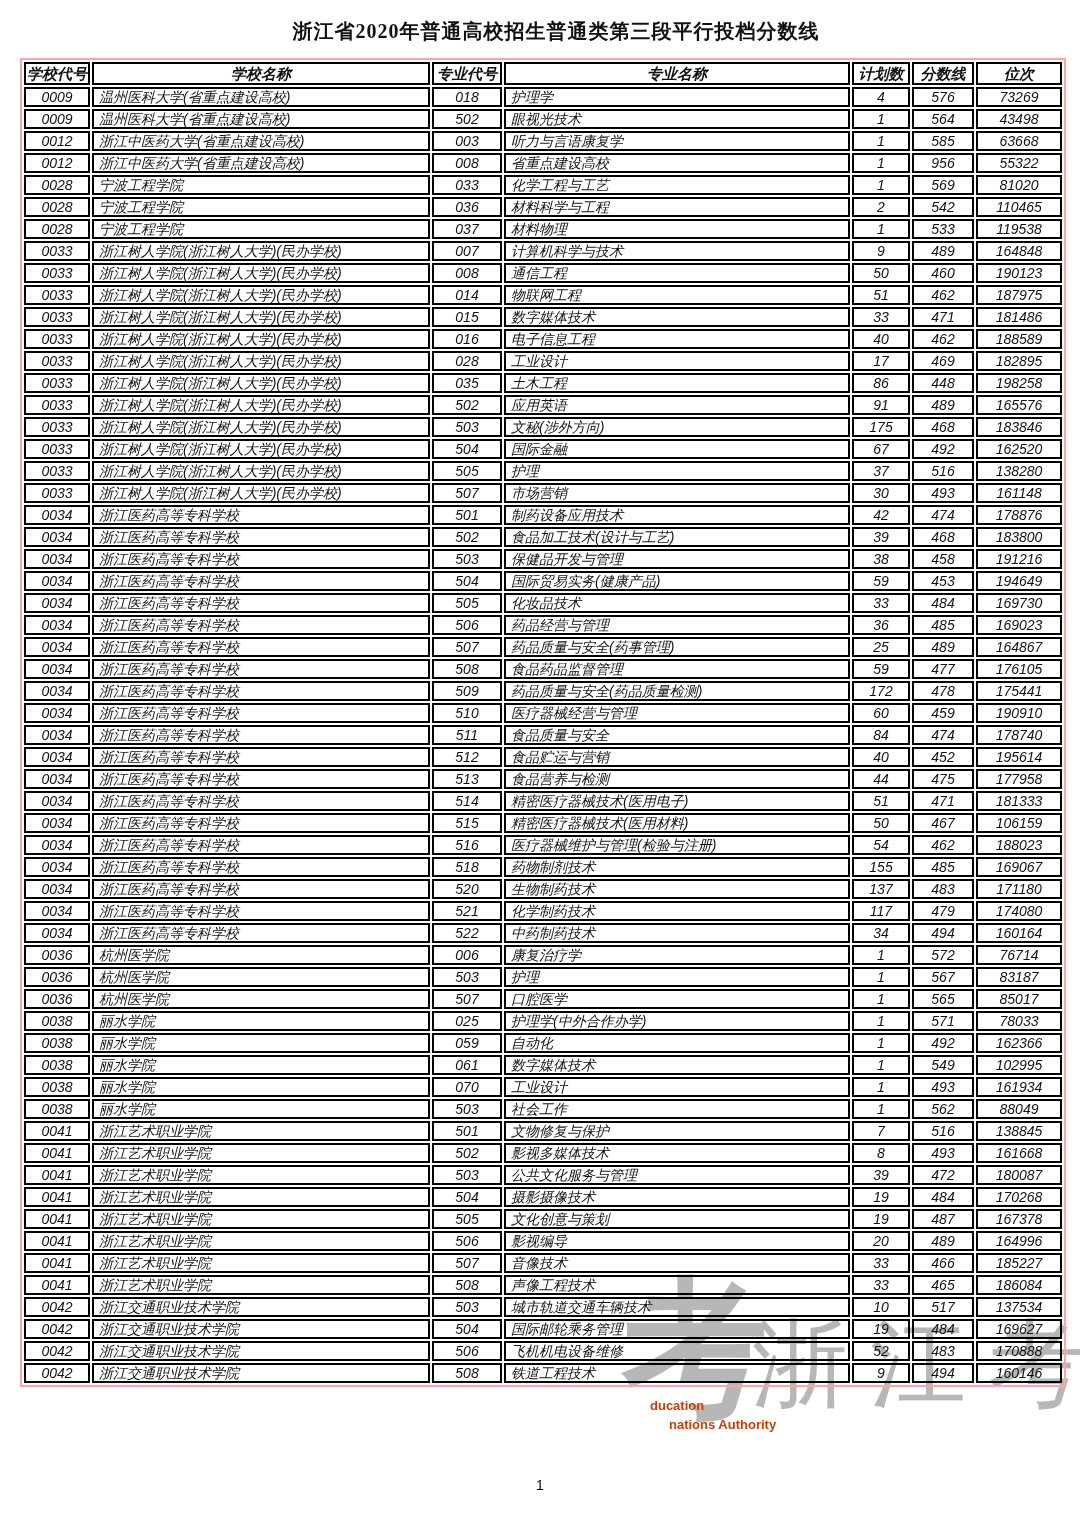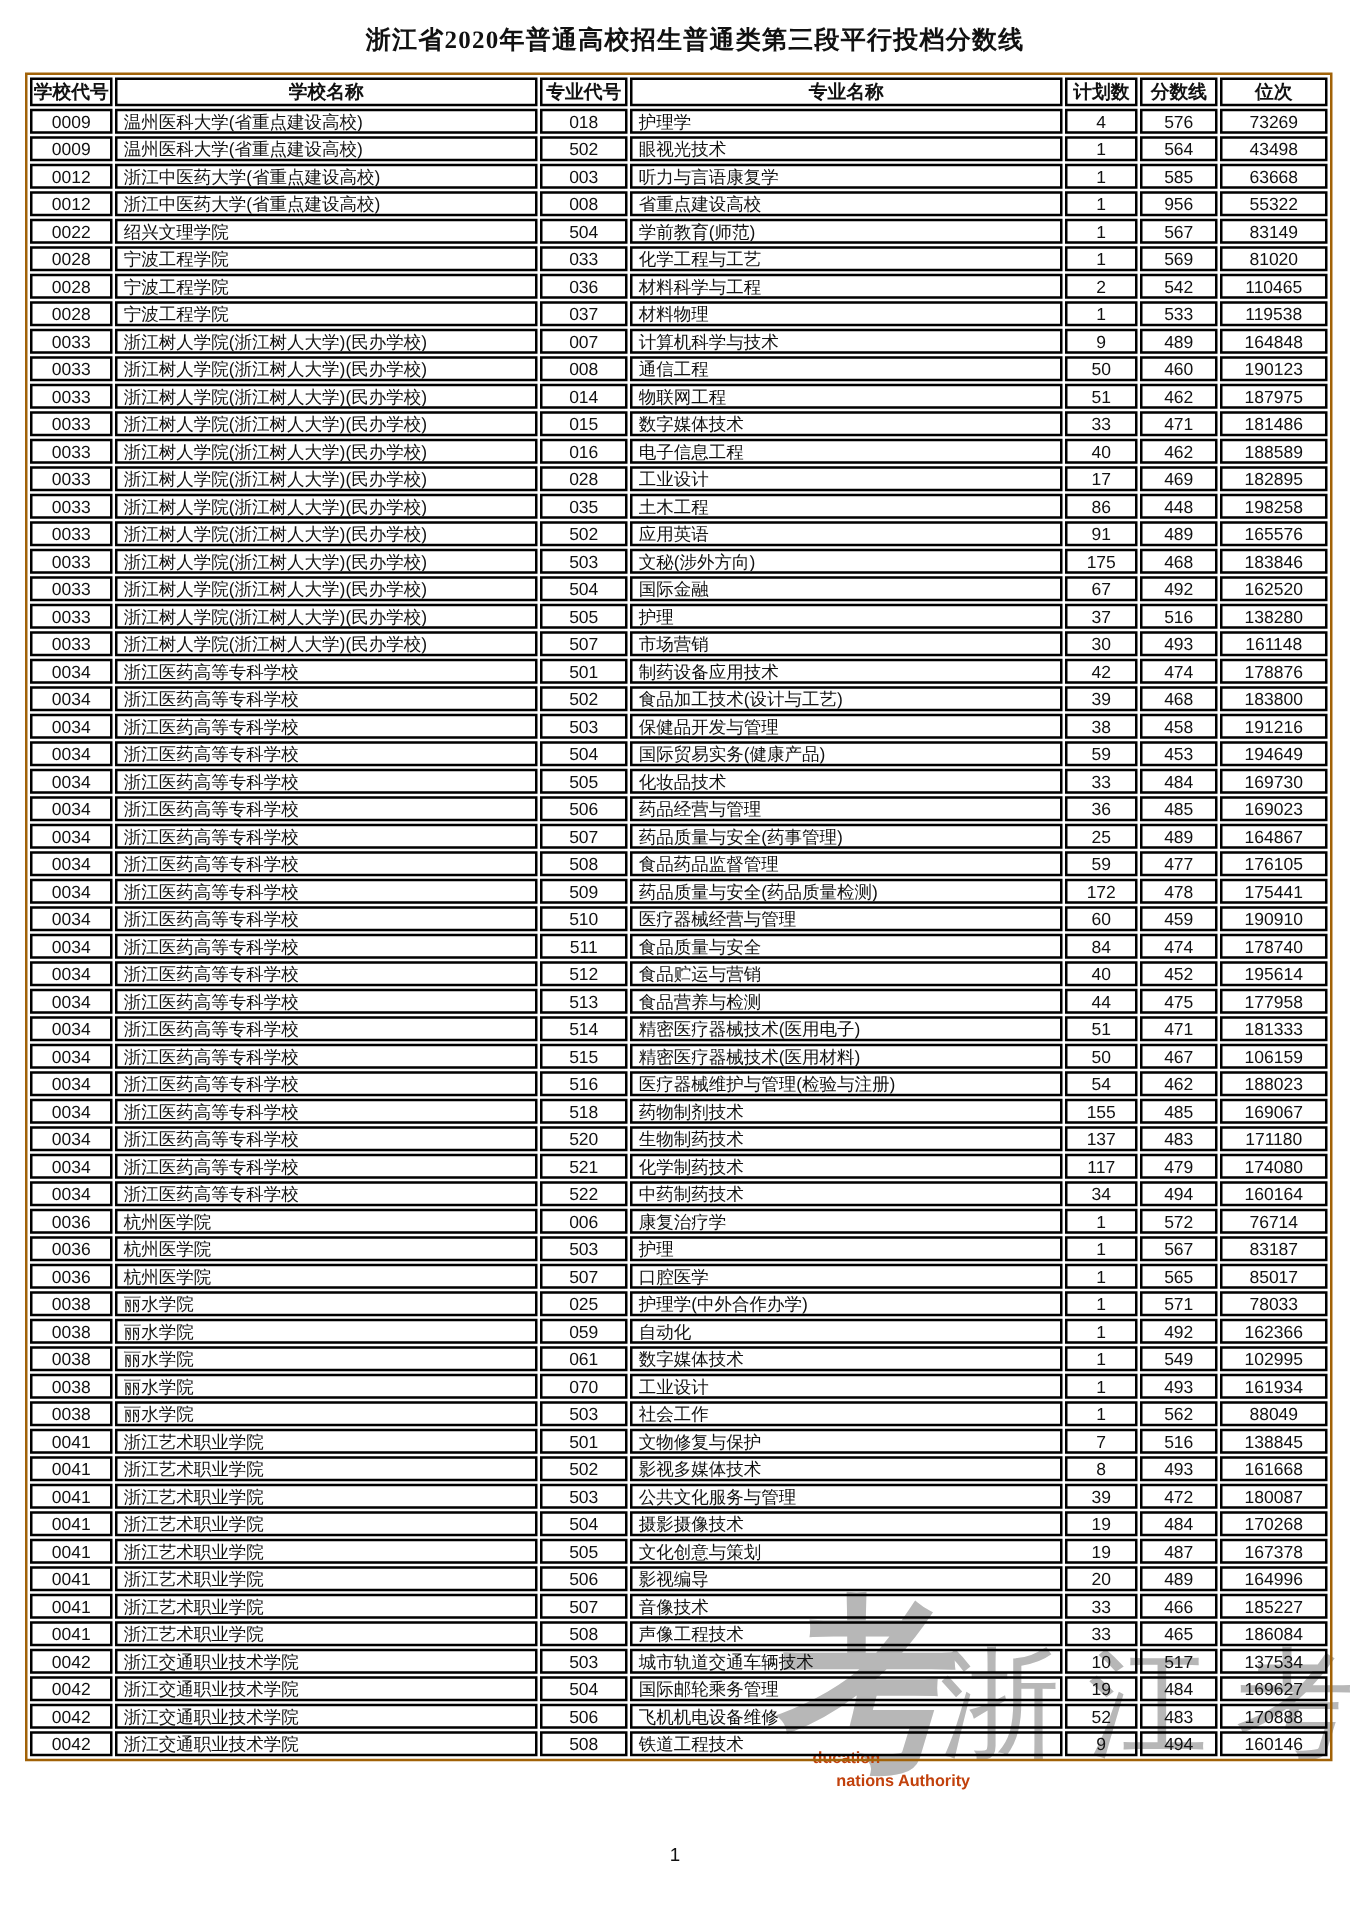--- a/index.html
+++ b/index.html
@@ -24,22 +24,23 @@
   .table-wrap {
     position: absolute;
     top: 58px; left: 20px; width: 1040px;
     z-index: 1;
   }
   table {
     width: 100%;
     table-layout: fixed;
     border-collapse: separate;
     border-spacing: 2px;
-    border: 2px solid #a16207;
+    border: 2px solid #fca5a5;
     background: transparent;
+    font-style: italic;
   }
   th, td {
     border: 2px solid #000;
     background: transparent;
     padding: 0 5px;
     font-size: 14px;
     line-height: 16px;
     height: 16px;
     white-space: nowrap;
     overflow: hidden;
@@ -155,29 +156,20 @@
         <tr>
         <td class="c-center">0012</td>
         <td class="c-left">浙江中医药大学(省重点建设高校)</td>
         <td class="c-center">008</td>
         <td class="c-left">省重点建设高校</td>
         <td class="c-center">1</td>
         <td class="c-center">956</td>
         <td class="c-center">55322</td>
       </tr>
         <tr>
-        <td class="c-center">0022</td>
-        <td class="c-left">绍兴文理学院</td>
-        <td class="c-center">504</td>
-        <td class="c-left">学前教育(师范)</td>
-        <td class="c-center">1</td>
-        <td class="c-center">567</td>
-        <td class="c-center">83149</td>
-      </tr>
-        <tr>
         <td class="c-center">0028</td>
         <td class="c-left">宁波工程学院</td>
         <td class="c-center">033</td>
         <td class="c-left">化学工程与工艺</td>
         <td class="c-center">1</td>
         <td class="c-center">569</td>
         <td class="c-center">81020</td>
       </tr>
         <tr>
         <td class="c-center">0028</td>

